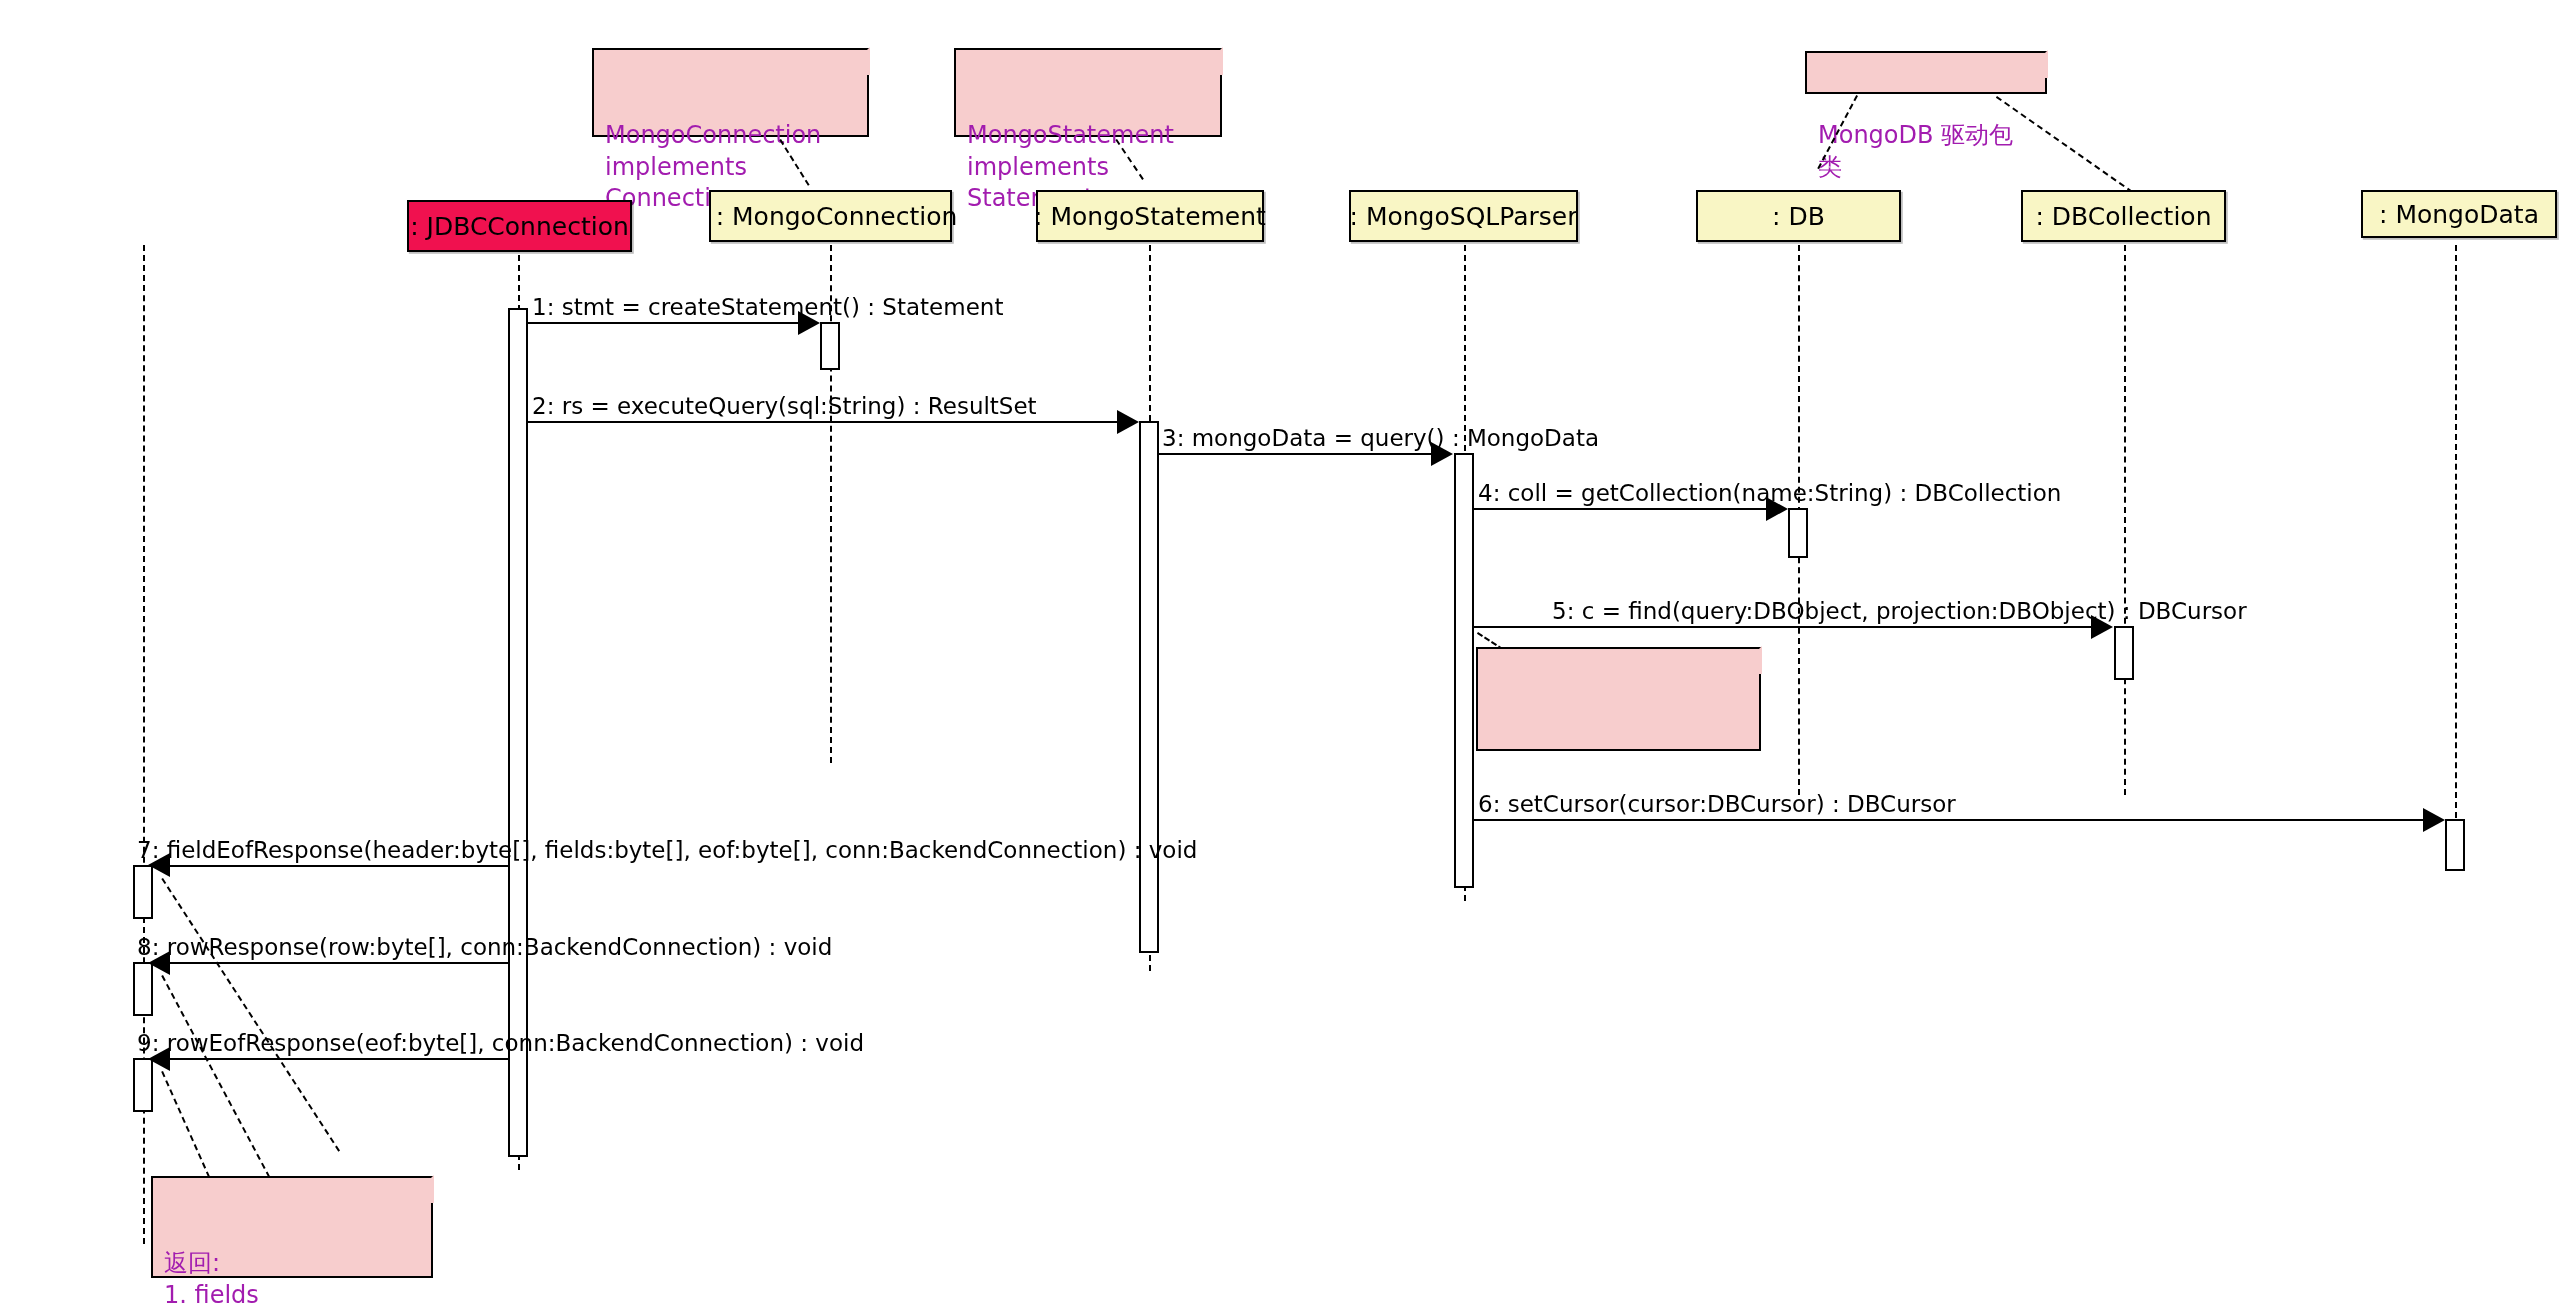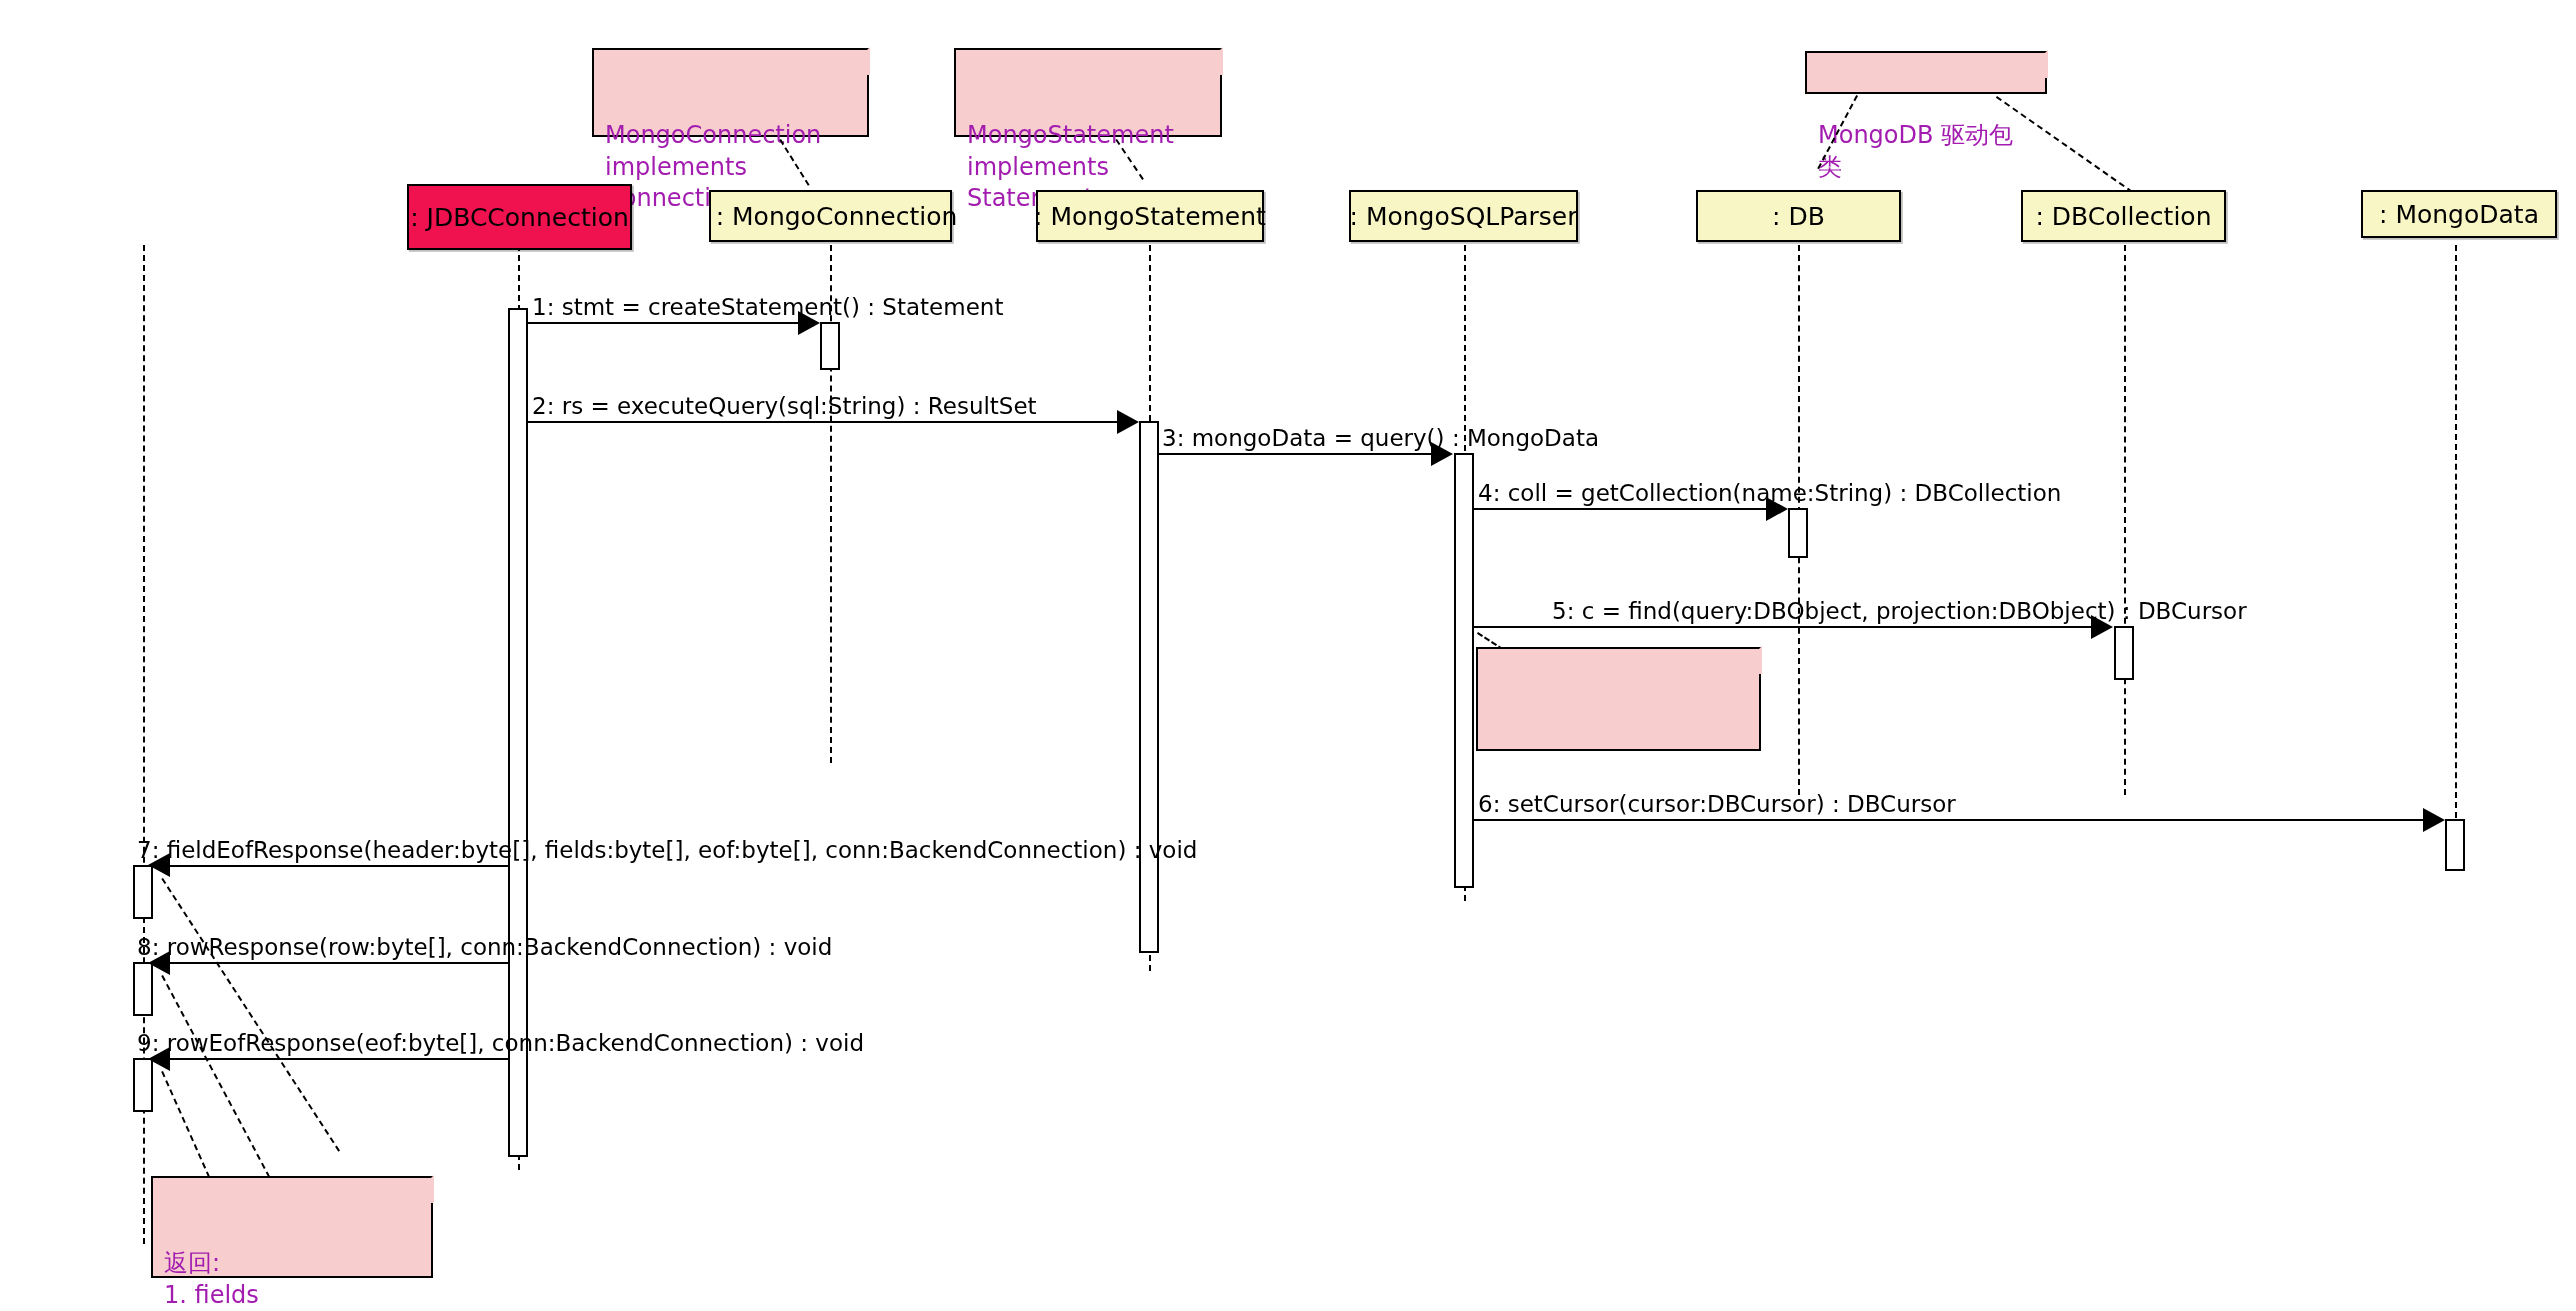--- a/index.html
+++ b/index.html
@@ -61,21 +61,21 @@
   <div class="lifeline" style="left:143px;top:245px;height:999px;"></div>
   <div class="lifeline" style="left:518px;top:245px;height:925px;"></div>
   <div class="lifeline" style="left:830px;top:245px;height:518px;"></div>
   <div class="lifeline" style="left:1149px;top:245px;height:726px;"></div>
   <div class="lifeline" style="left:1464px;top:245px;height:656px;"></div>
   <div class="lifeline" style="left:1798px;top:245px;height:550px;"></div>
   <div class="lifeline" style="left:2124px;top:245px;height:550px;"></div>
   <div class="lifeline" style="left:2455px;top:245px;height:573px;"></div>
 
 
-  <div class="actor highlight" style="left:407px;top:184px;width:225px;height:66px;">
+  <div class="actor highlight" style="left:407px;top:200px;width:225px;height:52px;">
     <span>: JDBCConnection</span>
     </div>
 
   <div class="actor" style="left:709px;top:190px;width:243px;height:52px;padding-left:12px;">
     <span>: MongoConnection</span>
     </div>
 
   <div class="actor" style="left:1036px;top:190px;width:228px;height:52px;">
     <span>: MongoStatement</span>
     </div>

